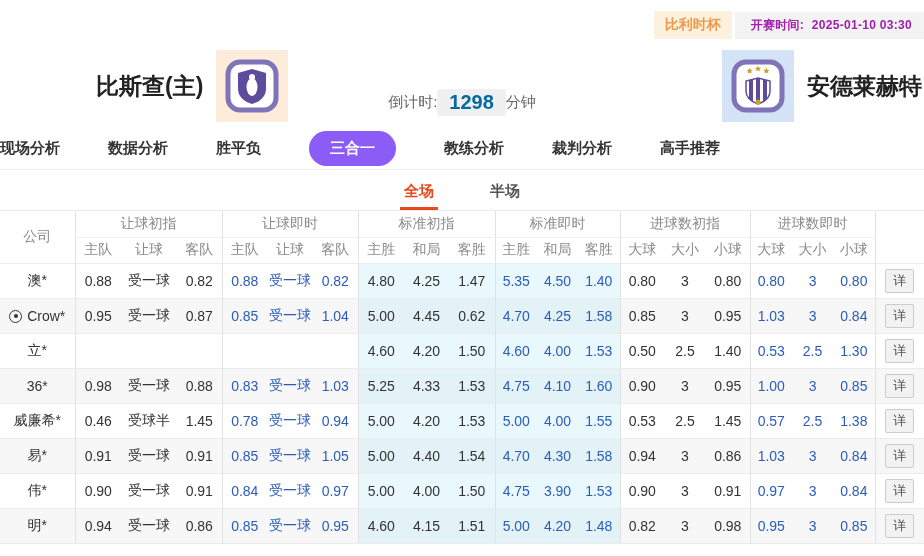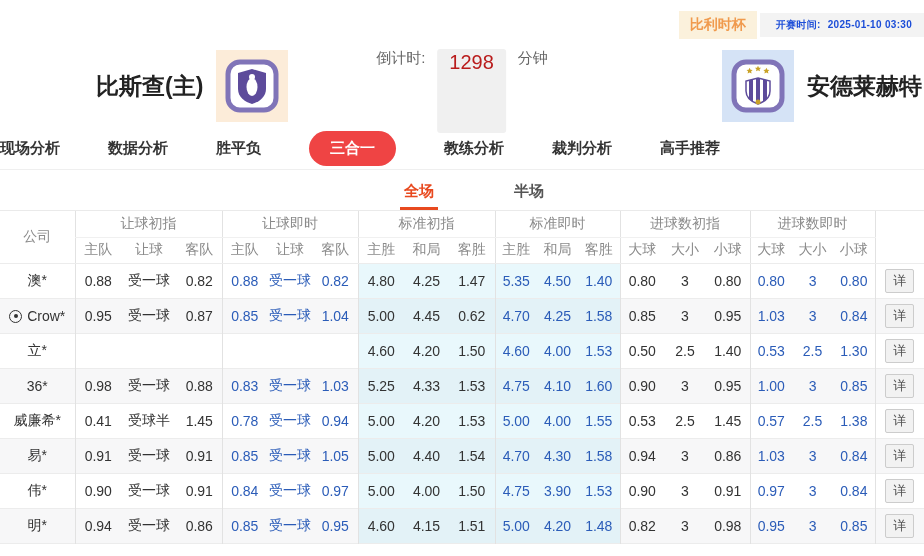--- a/index.html
+++ b/index.html
@@ -2,44 +2,44 @@
 <html><head>
 <meta charset="utf-8">
 <style>
   * { margin:0; padding:0; box-sizing:border-box; }
   html,body { width:924px; height:556px; overflow:hidden; background:#fff;
     font-family:"Liberation Sans","DejaVu Sans",sans-serif; color:#333; }
 
   
   .topbar { height:44px; display:flex; align-items:center; justify-content:flex-end; gap:3px; padding-top:6px; }
   .league-chip { background:#fbf1dc; color:#f09a4d; font-size:14px; font-weight:bold; padding:5px 11px; }
-  .time-chip { background:#f3f3f3; color:#1d4ed8; font-size:10px; font-weight:bold; padding:5px 12px; letter-spacing:.3px; }
+  .time-chip { background:#f3f3f3; color:#a21caf; font-size:12px; font-weight:bold; padding:5px 12px; letter-spacing:.3px; }
   .time-chip span { margin-left:4px; }
 
   
   .teams { position:relative; height:84px; }
   .team-group { position:absolute; top:0; height:84px; display:flex; align-items:center; gap:13px; }
   .team-home { left:96px; }
   .team-away { right:2px; }
   .team-name { font-size:23px; font-weight:bold; color:#222; white-space:nowrap; }
   .badge-panel { width:72px; height:72px; display:flex; align-items:center; justify-content:center; }
   .panel-home { background:#fcecd9; }
   .panel-away { background:#d5e3f6; }
-  .countdown { position:absolute; left:50%; transform:translateX(-50%); top:5px; height:84px;
-    display:flex; gap:12px; font-size:15px; color:#666; white-space:nowrap; }
-  .cd-value { background:#f0f0f0; color:#b91c1c; font-weight:normal; font-size:20px; padding:2px 12px; border-radius:3px; }
+  .countdown { position:absolute; left:50%; transform:translateX(-50%); top:16px; height:84px;
+    display:flex; align-items:center; gap:0; font-size:15px; color:#666; white-space:nowrap; }
+  .cd-value { background:#f0f0f0; color:#0369a1; font-weight:bold; font-size:20px; padding:2px 12px; border-radius:3px; }
 
   
   .nav { height:42px; display:flex; align-items:center; gap:48px; border-bottom:1px solid #efefef; }
   .nav-tab { font-size:15px; font-weight:bold; color:#333; cursor:pointer; white-space:nowrap; }
-  .nav-tab.active { background:#ef4444; color:#fff; padding:8px 21px; border-radius:19px; }
+  .nav-tab.active { background:#8b5cf6; color:#fff; padding:8px 21px; border-radius:19px; }
 
   
   .subtabs { height:41px; display:flex; align-items:flex-end; justify-content:center; gap:56px; border-bottom:1px solid #eaeaea; }
-  .subtab { font-size:15px; font-weight:bold; color:#555; padding-bottom:9px; position:relative; cursor:pointer;margin-left:24px; }
+  .subtab { font-size:15px; font-weight:bold; color:#555; padding-bottom:9px; position:relative; cursor:pointer; }
   .subtab.active { color:#e8491f; }
   .subtab.active::after { content:""; position:absolute; left:-4px; right:-4px; bottom:0; height:3px; background:#e8491f; }
 
   
   table { border-collapse:collapse; table-layout:fixed; width:924px; }
   th, td { text-align:center; font-weight:normal; overflow:hidden; white-space:nowrap; }
   thead tr { height:26px; }
   thead th { color:#8a8a8a; font-size:14px; border-bottom:1px solid #ececec; }
   thead tr:first-child th.grp { border-bottom:1px solid #f0f0f0; }
   tbody tr { height:35px; border-bottom:1px solid #ececec; }
@@ -268,21 +268,21 @@
         <td class="grp-start">0.90</td>
         <td>3</td>
         <td>0.95</td>
         <td class="grp-start blue">1.00</td>
         <td class="blue">3</td>
         <td class="blue">0.85</td>
         <td class="grp-start"><span class="detail-btn">详</span></td>
       </tr>
       <tr>
         <td>威廉希*</td>
-        <td class="grp-start">0.41</td>
+        <td class="grp-start">0.46</td>
         <td>受球半</td>
         <td>1.45</td>
         <td class="grp-start blue">0.78</td>
         <td class="blue">受一球</td>
         <td class="blue">0.94</td>
         <td class="grp-start cyan">5.00</td>
         <td class="cyan">4.20</td>
         <td class="cyan">1.53</td>
         <td class="grp-start blue cyan">5.00</td>
         <td class="blue cyan">4.00</td>

